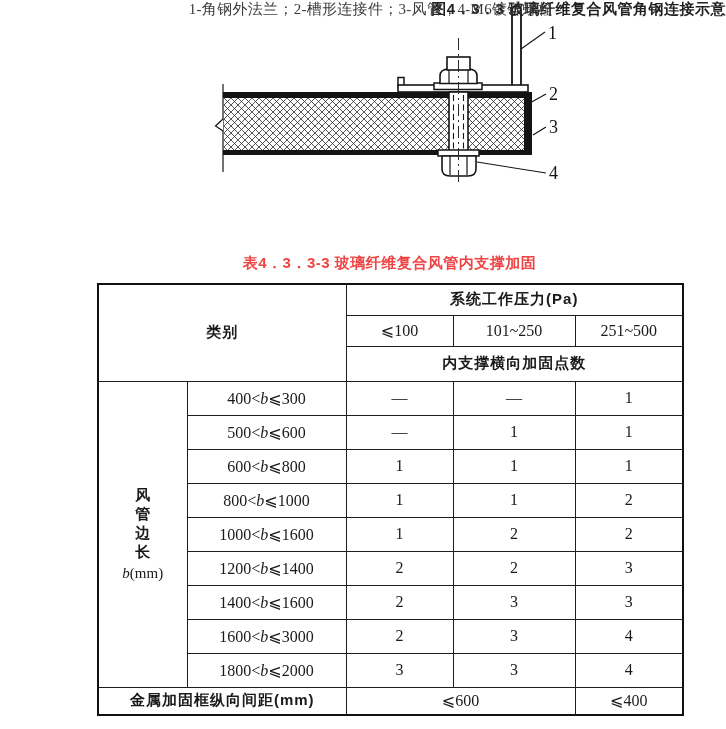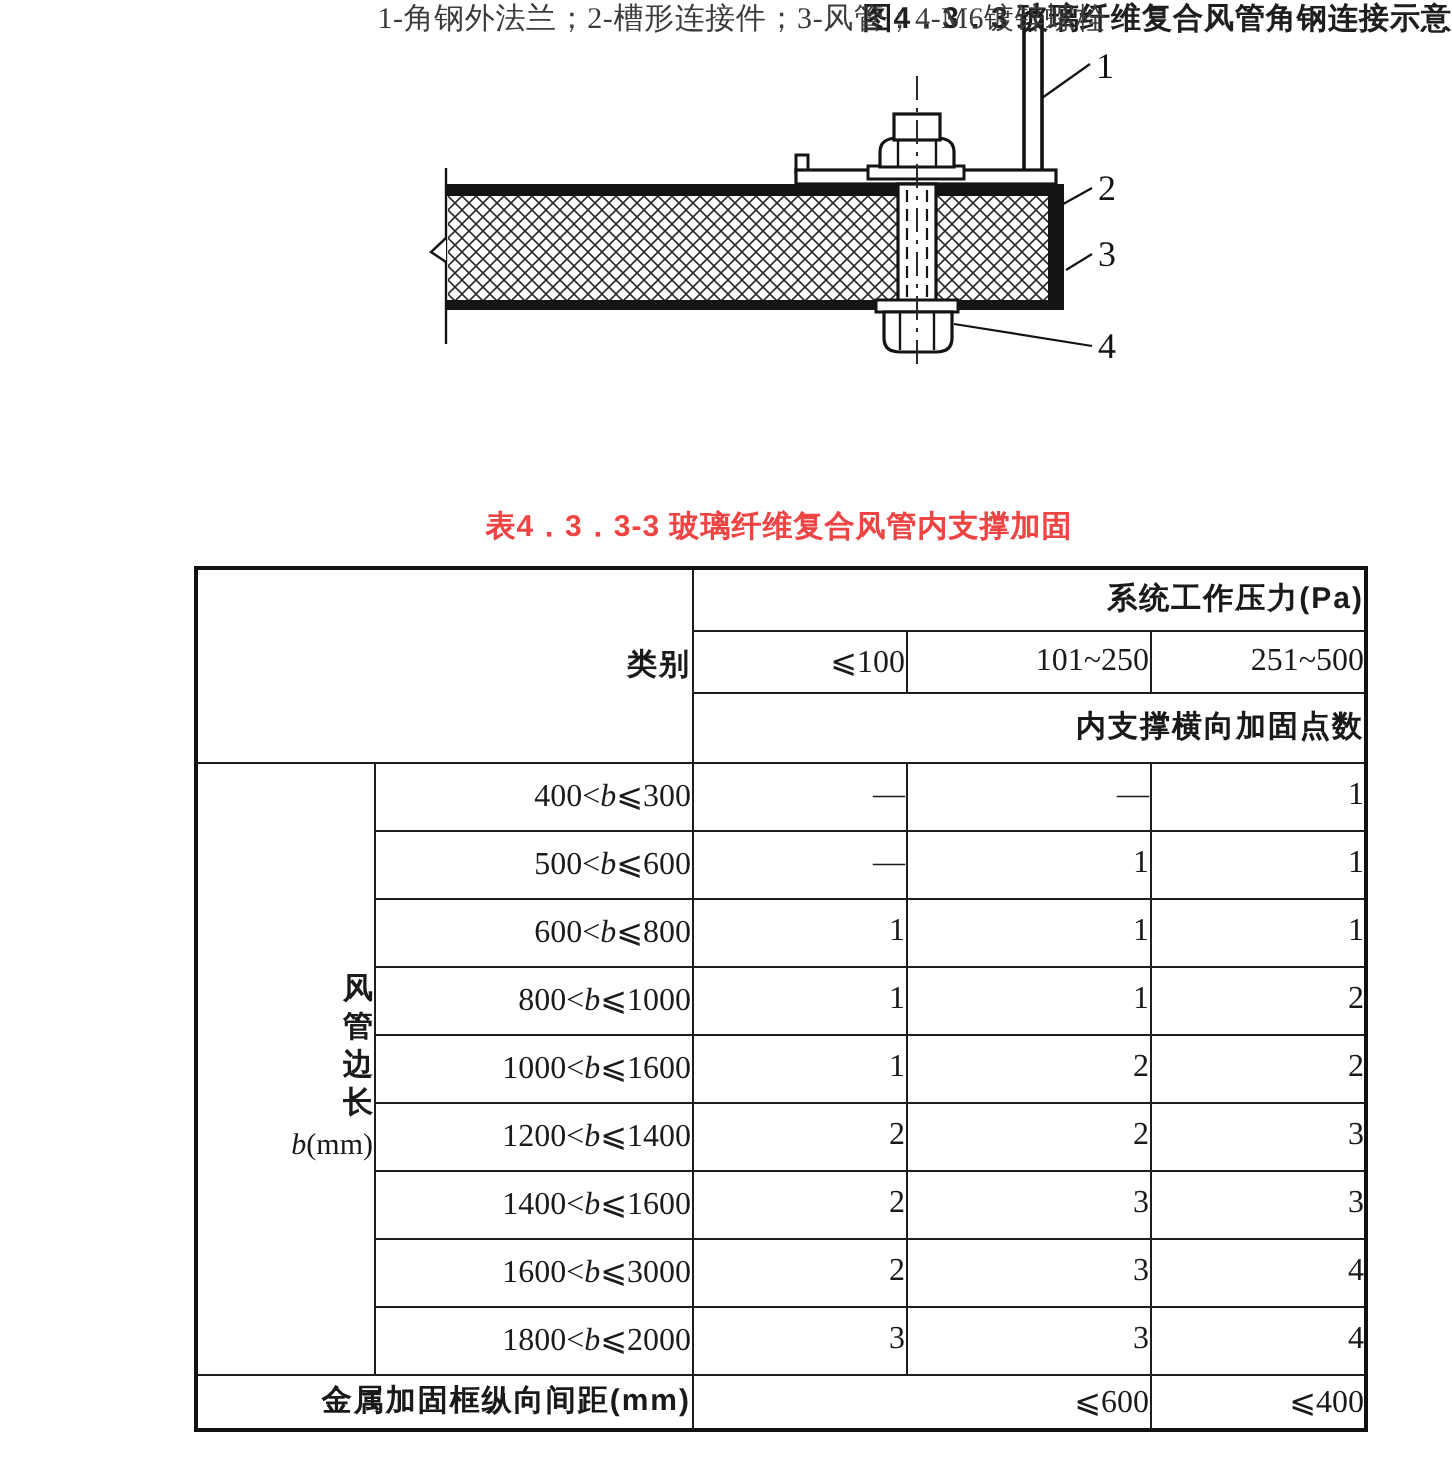--- a/index.html
+++ b/index.html
@@ -29,21 +29,21 @@
   }
   
   #spec-table{
     left:97px;top:283px;
   }
   table{
     border-collapse:collapse;table-layout:fixed;width:585px;
     border:2px solid #111;
   }
   td{
-    border:1px solid #1e1e1e;text-align:right;vertical-align:middle;
+    border:1px solid #1e1e1e;text-align:center;vertical-align:middle;
     padding:0;font-size:16px;color:#1a1a1a;overflow:hidden;
   }
   td.hd{
     font-family:"Liberation Sans","DejaVu Sans",sans-serif;
     font-weight:700;font-size:15px;letter-spacing:1px;
   }
   td.sr{font-family:"Liberation Serif","DejaVu Serif",serif;}
   .bvar{font-style:italic;font-family:"Liberation Serif","DejaVu Serif",serif;}
   tr.hrow1{height:31px;} tr.hrow2{height:31px;} tr.hrow3{height:35px;}
   tr.brow{height:34px;} tr.frow{height:28px;}

